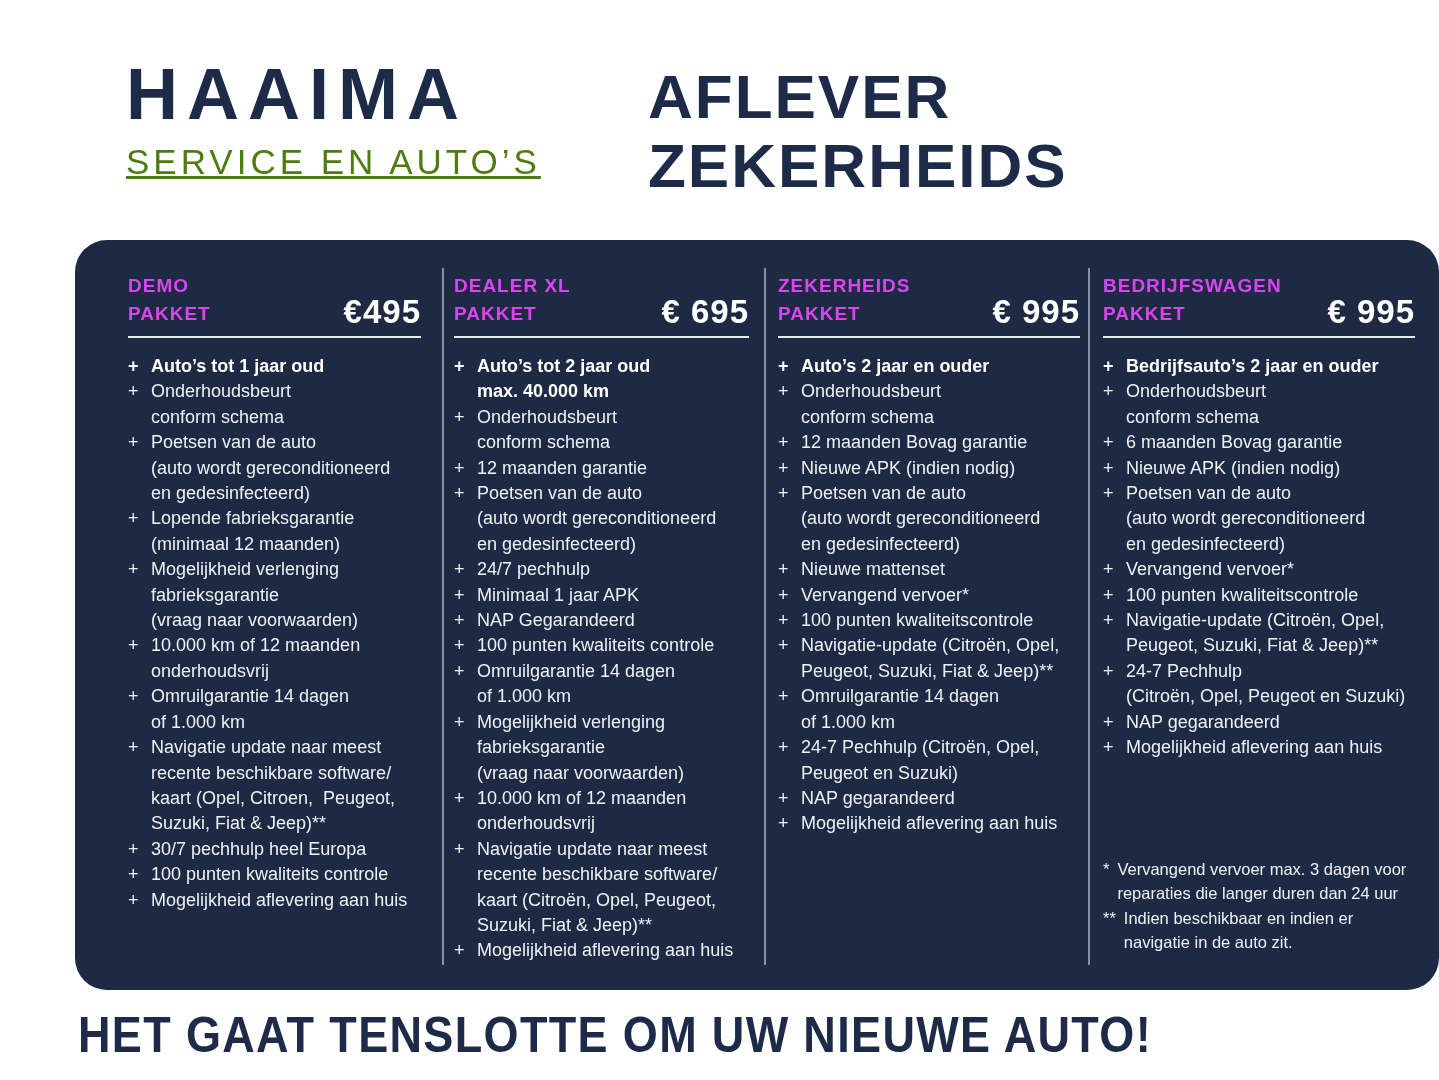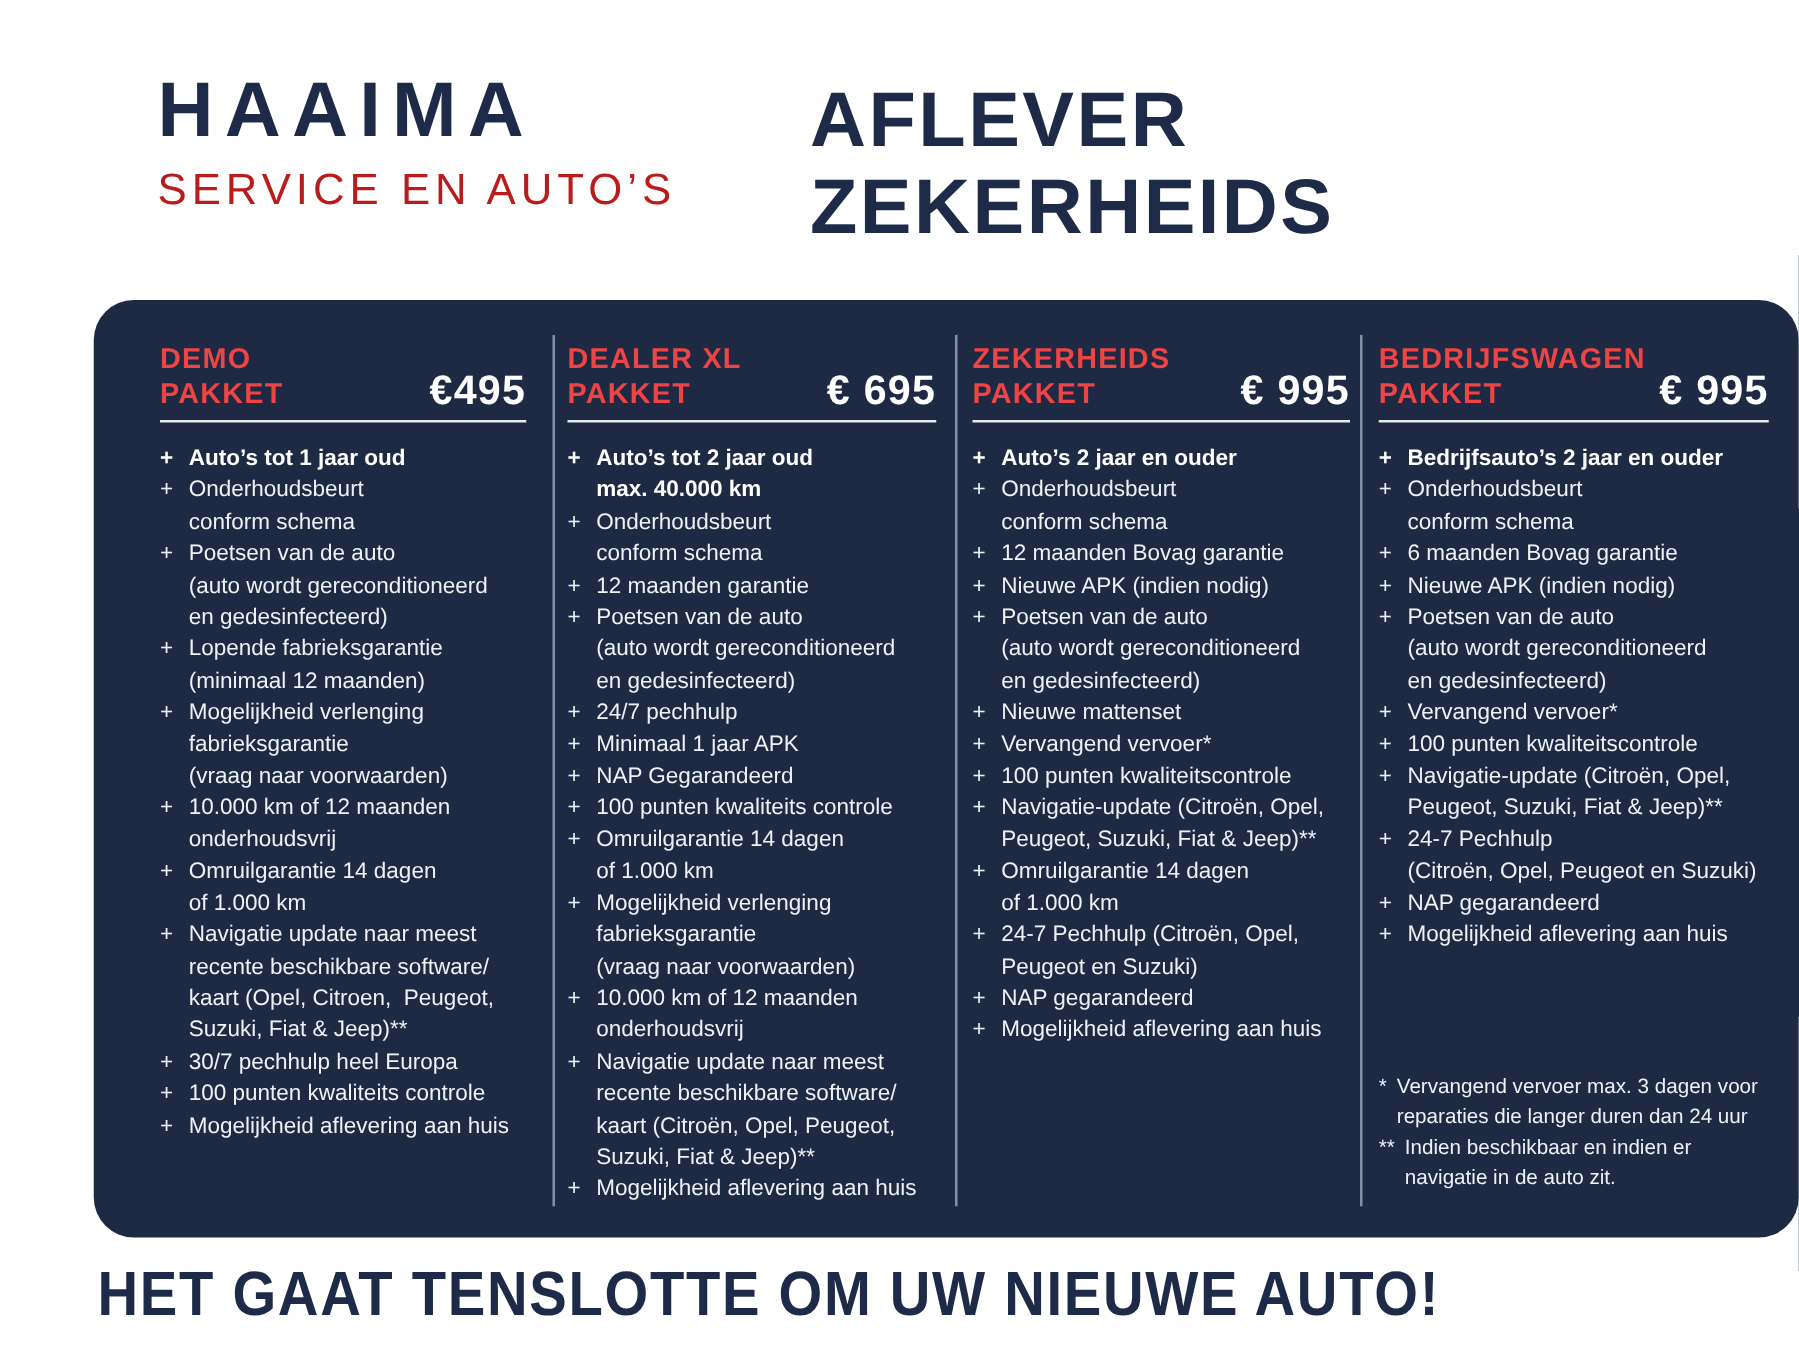--- a/index.html
+++ b/index.html
@@ -1,36 +1,36 @@
 <!DOCTYPE html>
 <html><head>
 <meta charset="utf-8">
 <style>
   html,body{margin:0;padding:0;}
   body{
     width:1439px;height:1080px;position:relative;background:#ffffff;
     font-family:"Liberation Sans", sans-serif;color:#1d2b49;overflow:hidden;
   }
   .logo{position:absolute;left:126px;top:58px;}
-  .logo-name{font-size:62px;font-weight:800;letter-spacing:9px;line-height:1;color:#1d2b49;}
-  .logo-tagline{font-size:35px;font-weight:400;letter-spacing:4px;margin-top:12px;color:#b91c1c;}
+  .logo-name{font-size:72px;font-weight:800;letter-spacing:9px;line-height:1;color:#1d2b49;}
+  .logo-tagline{font-size:35px;font-weight:400;letter-spacing:4px;margin-top:12px;color:#4d7c0f;text-decoration:underline;}
   .title{position:absolute;left:648px;top:62px;font-size:62px;font-weight:700;
          letter-spacing:2px;line-height:1.12;color:#1d2b49;}
   .panel{position:absolute;left:75px;top:240px;width:1364px;height:750px;
          background:#1e2a44;border-radius:32px;}
   .divider{position:absolute;top:28px;height:697px;width:2px;background:rgba(222,228,238,0.55);}
   .d1{left:367px}.d2{left:689px}.d3{left:1013px}
   .col{position:absolute;top:32px;}
   .col1{left:53px;width:293px}
   .col2{left:379px;width:295px}
   .col3{left:703px;width:302px}
   .col4{left:1028px;width:312px}
   .pkg-header{position:relative;min-height:56px;}
-  .pkg-name{font-size:23px;font-weight:700;letter-spacing:1px;line-height:28px;
-            color:#ef4444;white-space:pre-line;}
+  .pkg-name{font-size:19px;font-weight:700;letter-spacing:1px;line-height:28px;
+            color:#d946ef;white-space:pre-line;}
   .pkg-price{position:absolute;right:0;bottom:-3px;font-size:33px;font-weight:700;color:#ffffff;
              letter-spacing:1px;}
   .pkg-rule{border:none;border-top:2px solid rgba(255,255,255,0.9);margin:8px 0 0 0;}
   .list{margin-top:16px;}
   .item{display:flex;font-size:18px;line-height:25.4px;color:#eef1f5;}
   .marker{width:23px;flex:none;}
   .text{flex:1;white-space:pre;}
   .item.bold{font-weight:700;color:#ffffff;}
   .footnotes{margin-top:96px;}
   .footnotes .item{font-size:16.5px;line-height:24.5px;color:#eef1f5;}

